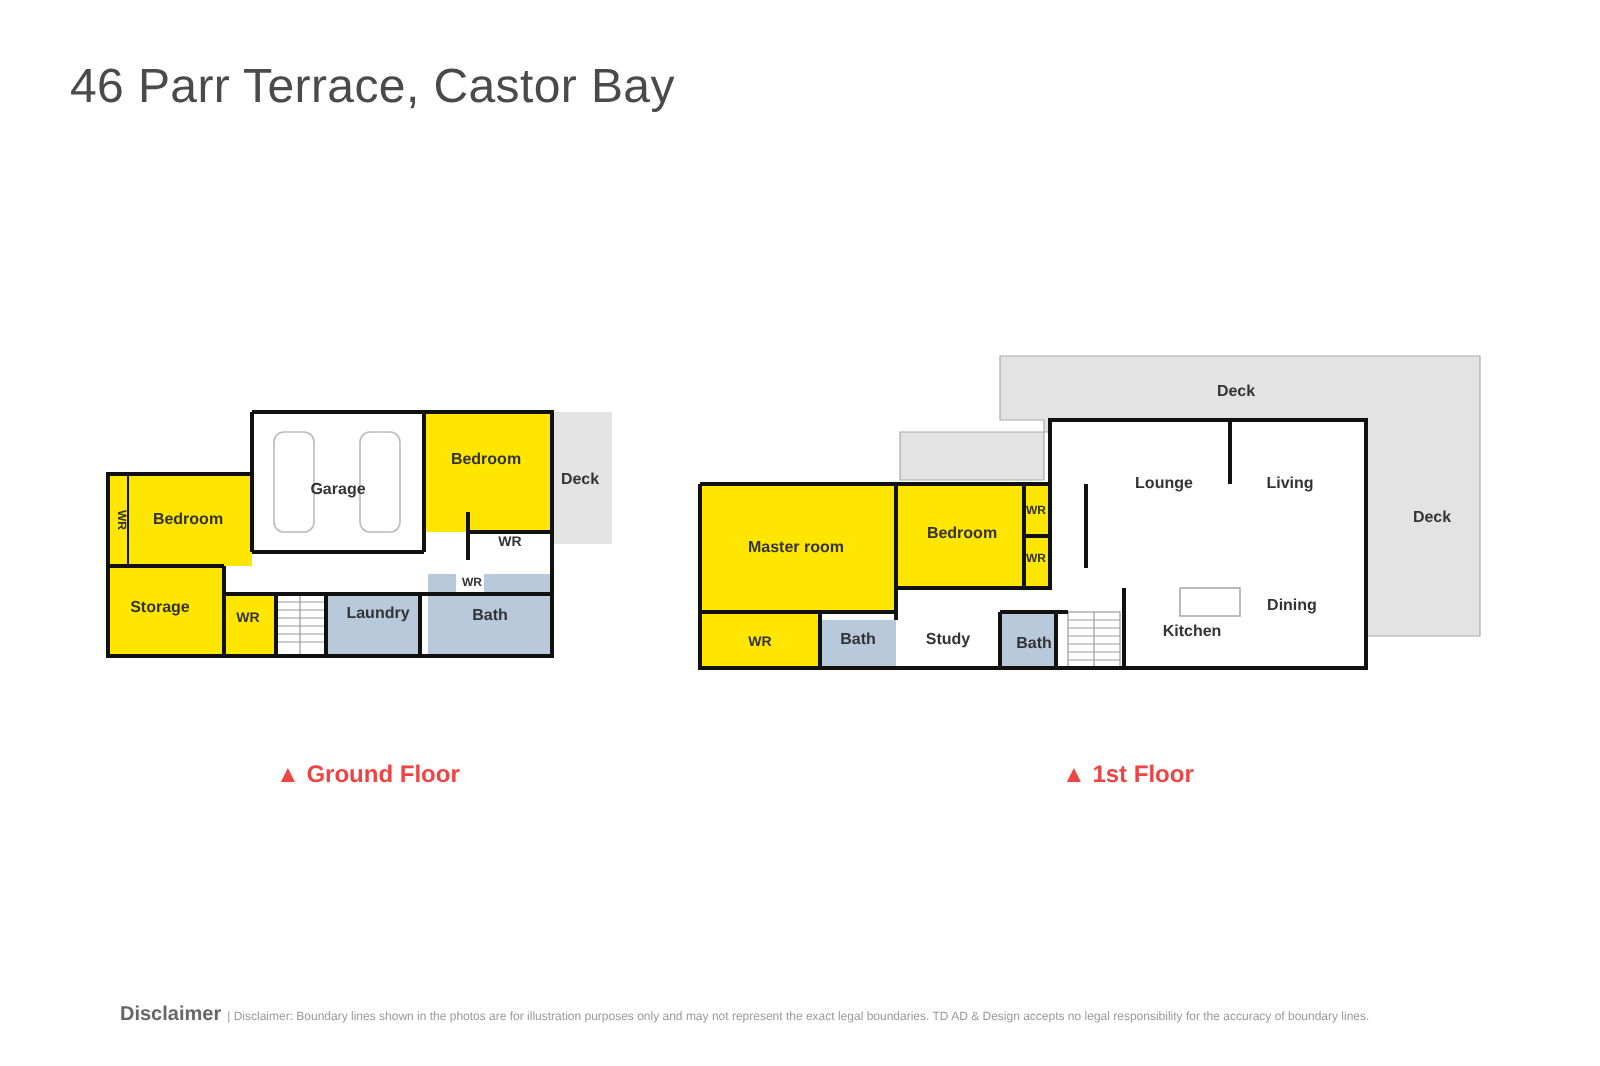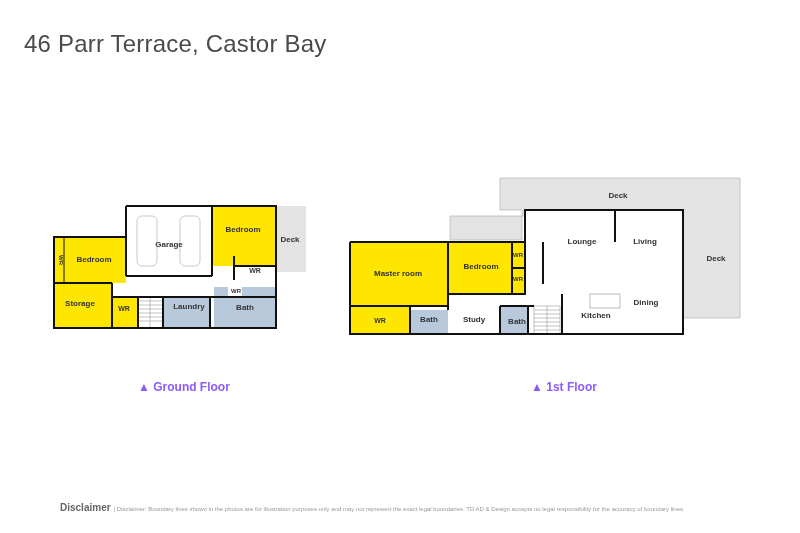--- a/index.html
+++ b/index.html
@@ -1,20 +1,20 @@
 <!DOCTYPE html>
 <html><head>
 <meta charset="utf-8">
 <style>
   html,body{margin:0;padding:0;background:#fff;}
   body{width:800px;height:533px;position:relative;overflow:hidden;font-family:"Liberation Sans",sans-serif;}
-  .title{position:absolute;left:24px;top:30px;font-size:24px;color:#4a4a4a;letter-spacing:0.2px;}
+  .title{position:absolute;left:35px;top:30px;font-size:24px;color:#4a4a4a;letter-spacing:0.2px;}
   .plan{position:absolute;left:0;top:0;width:800px;height:533px;}
   .lbl{font-family:"Liberation Sans",sans-serif;font-weight:bold;fill:#333;}
-  .floor-label{position:absolute;top:380px;font-size:12px;font-weight:bold;color:#8b5cf6;}
+  .floor-label{position:absolute;top:380px;font-size:12px;font-weight:bold;color:#ef4444;}
   .disclaimer{position:absolute;left:60px;top:502px;font-size:6px;color:#999;white-space:nowrap;}
   .disclaimer b{font-size:10px;color:#666;margin-right:3px;}
 </style>
 </head>
 <body>
 
 <div class="title">46 Parr Terrace, Castor Bay</div>
 
 <svg class="plan" viewBox="0 0 800 533" xmlns="http://www.w3.org/2000/svg">
 

